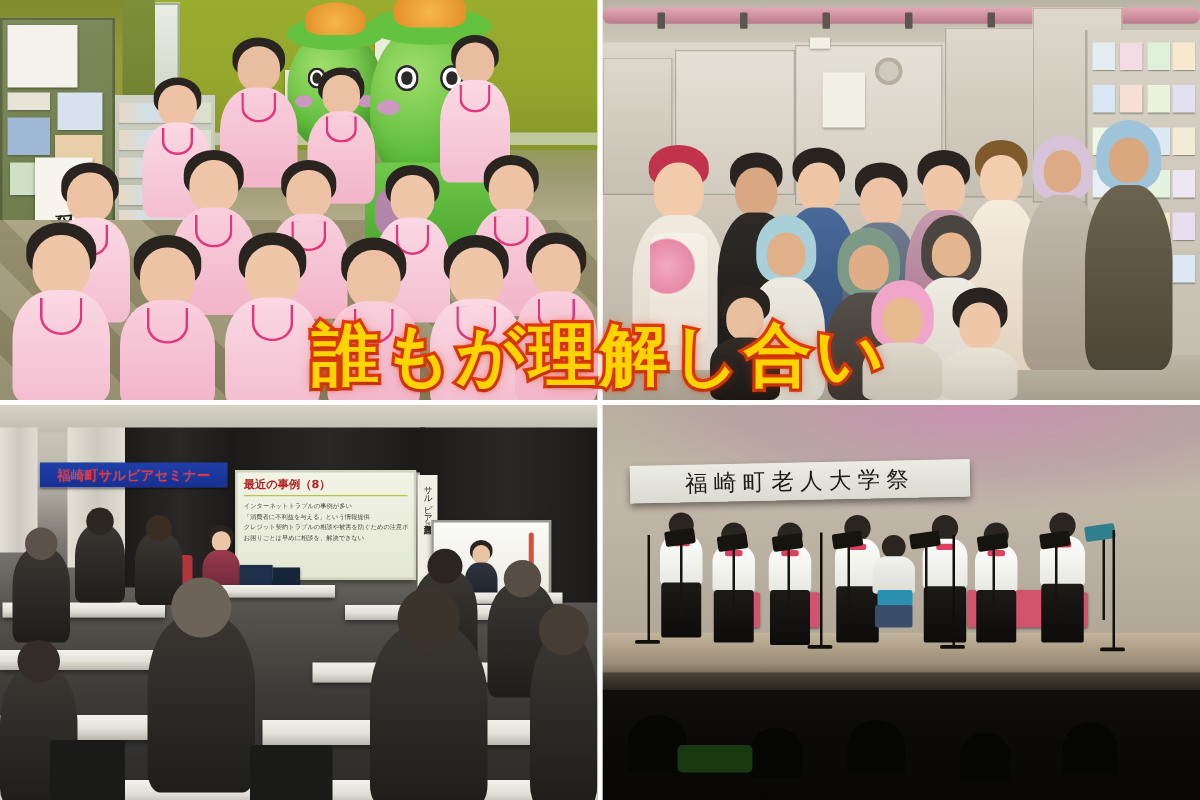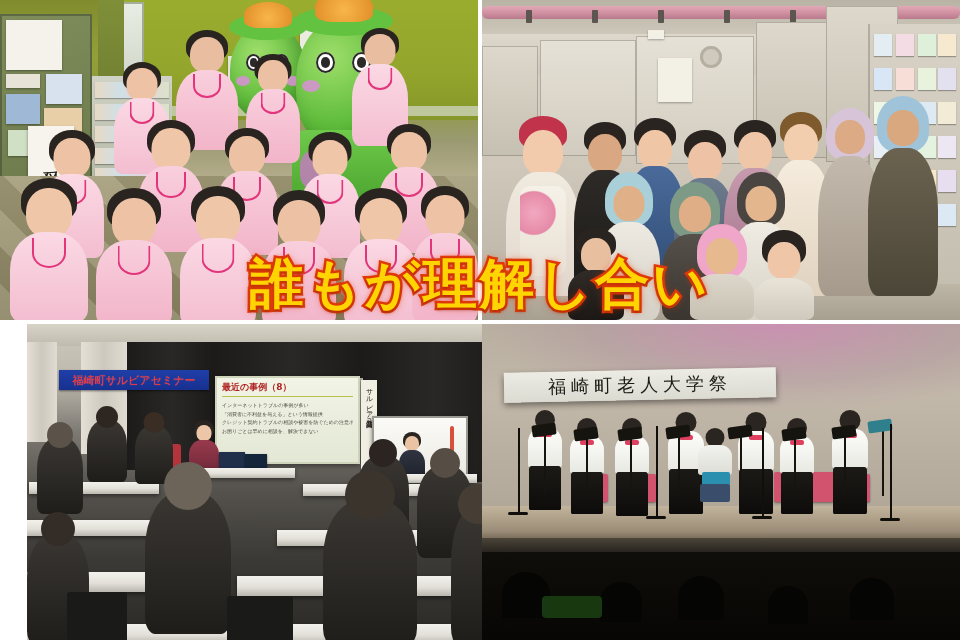--- a/index.html
+++ b/index.html
@@ -19,21 +19,21 @@
     background: #ffffff;
   }
 
   
   .quad {
     position: absolute;
     overflow: hidden;
   }
   #quad-tl { left: 0px;   top: 0px;   width: 478px; height: 320px; }
   #quad-tr { left: 482px; top: 0px;   width: 478px; height: 320px; }
-  #quad-bl { left: 0px;   top: 324px; width: 478px; height: 316px; margin-left: 27px; }
+  #quad-bl { left: 0px;   top: 324px; width: 478px; height: 316px; }
   #quad-br { left: 482px; top: 324px; width: 478px; height: 316px; }
 
   .photo {
     position: absolute;
     inset: 0;
     overflow: hidden;
   }
 
   
   #photo-tl {

